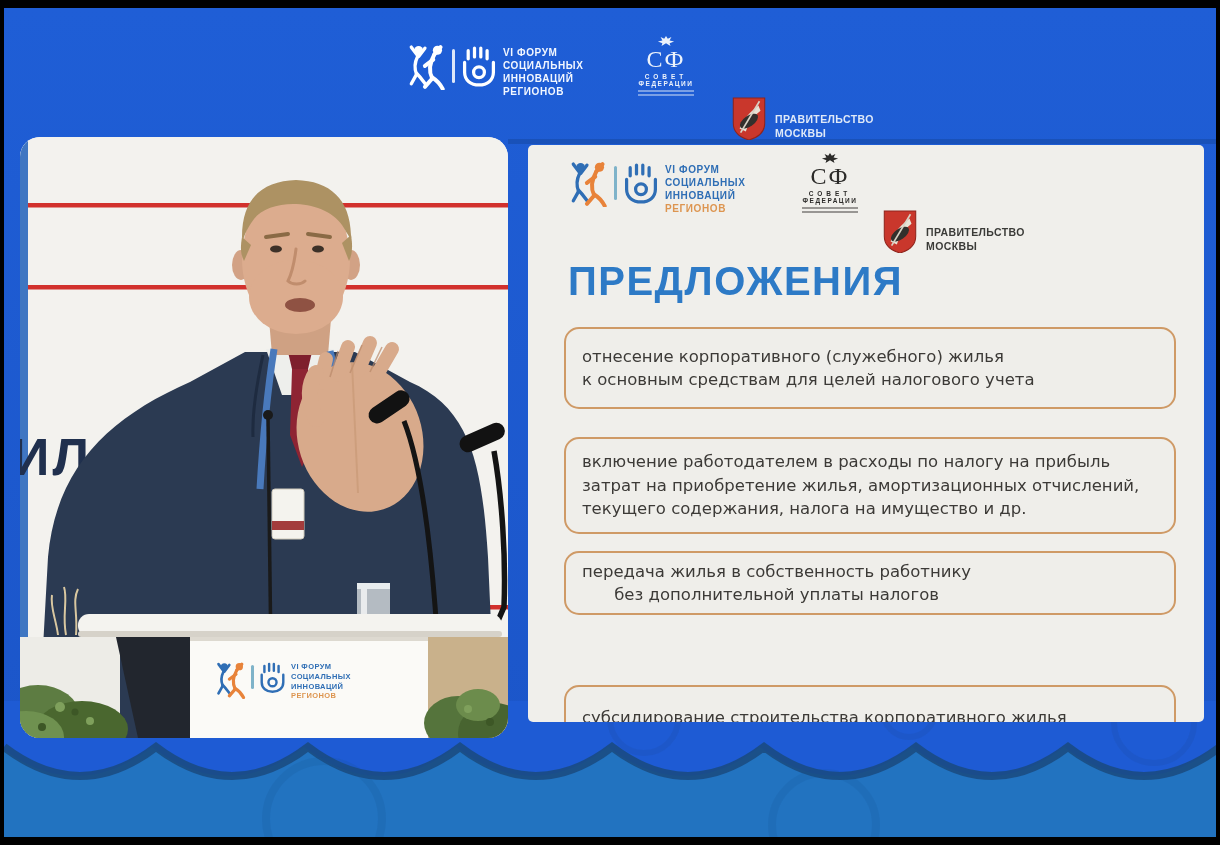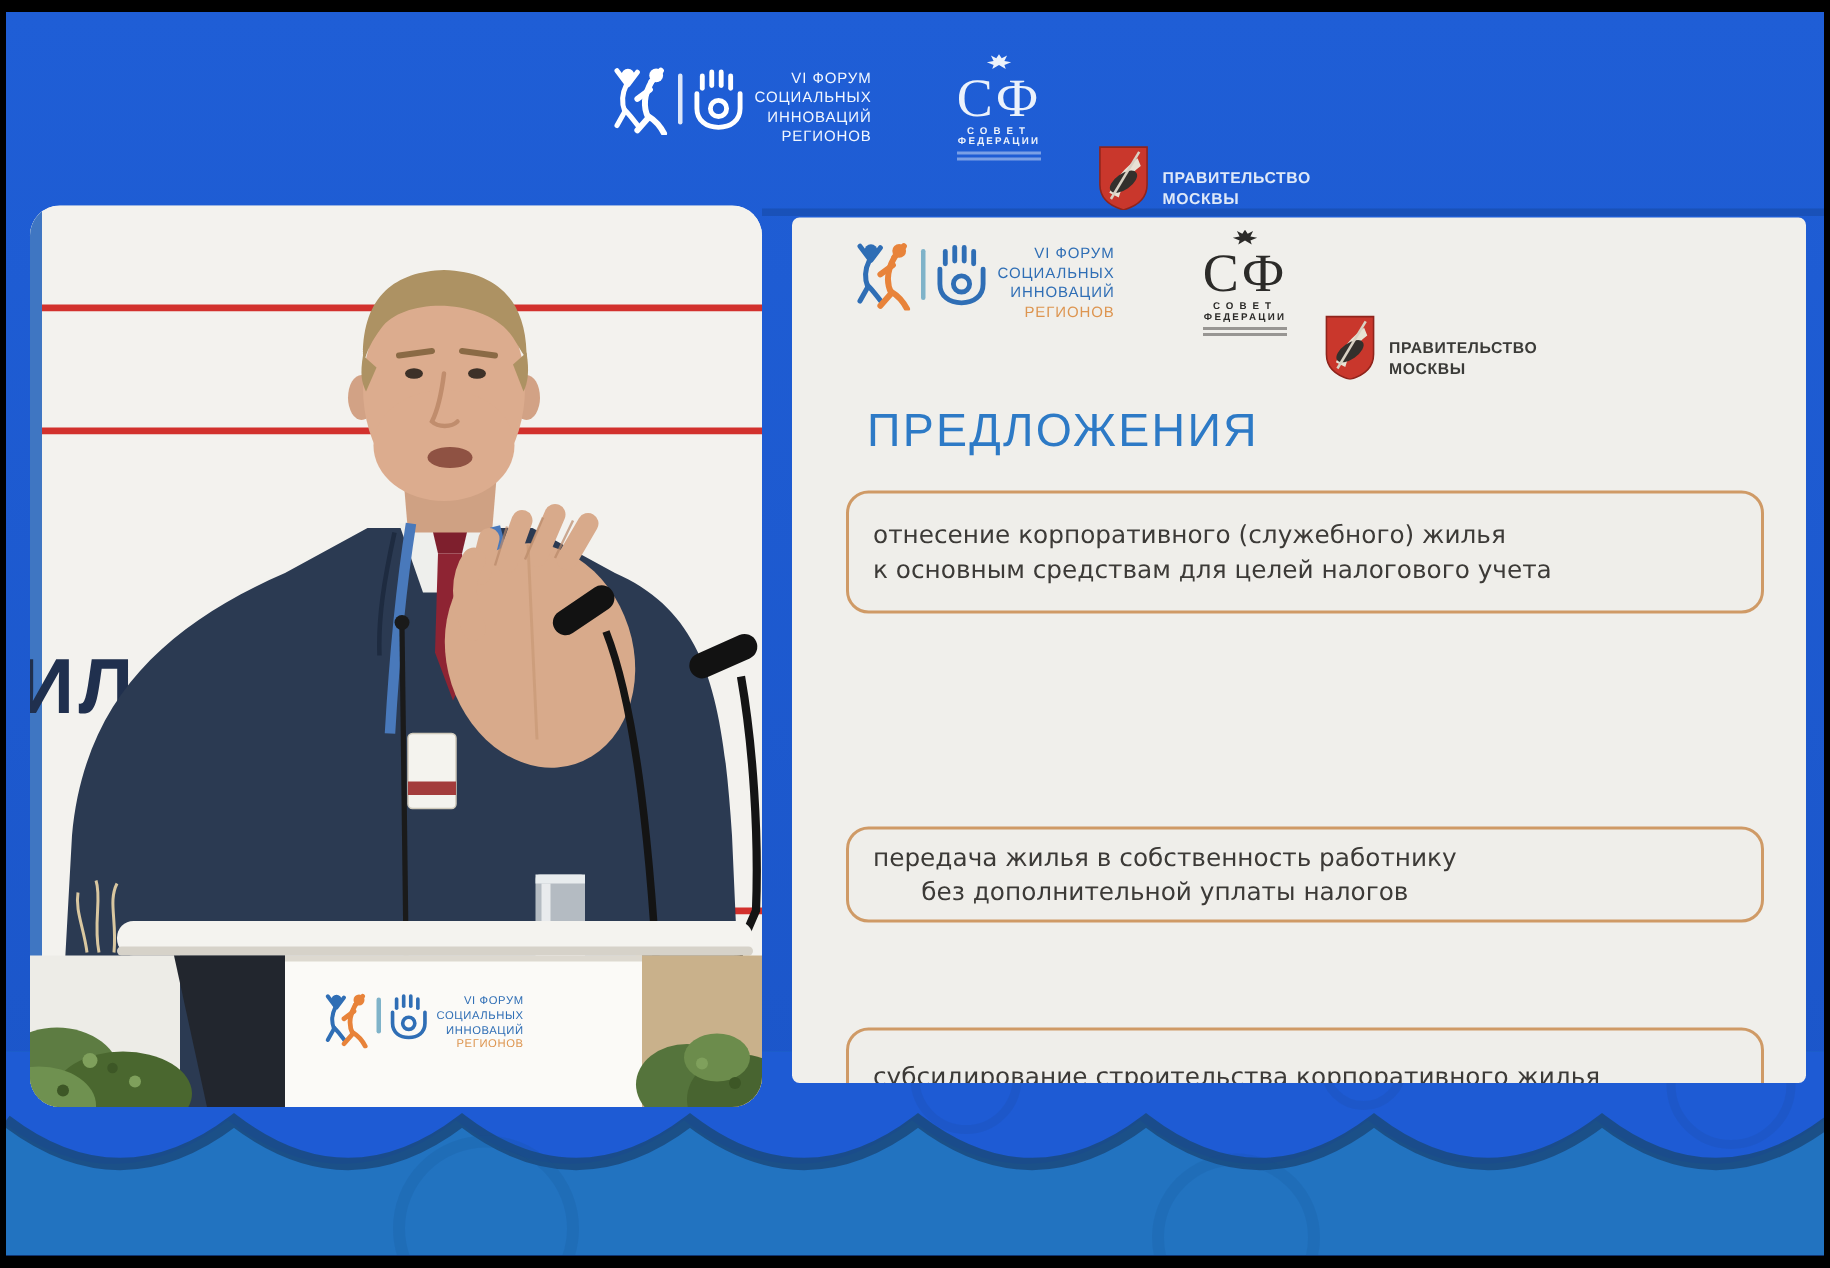--- a/index.html
+++ b/index.html
@@ -11,40 +11,40 @@
   
   .waves{position:absolute;left:0;bottom:0;width:1212px;height:136px;display:block;}
 
   
   .backdrop-stripe{position:absolute;left:504px;top:131px;width:708px;height:5px;
                    background:#164aa6;opacity:.6;}
 
   
   .forum-logo{display:flex;align-items:flex-start;gap:6px;}
   .forum-logo .v-sep{width:3px;height:34px;background:#7fb3c9;margin-top:5px;border-radius:2px;}
-  .forum-txt{color:#2f6eb5;font-weight:normal;font-size:10px;letter-spacing:.6px;line-height:1.3;margin-top:2px;text-align:right;}
+  .forum-txt{color:#2f6eb5;font-weight:bold;font-size:10px;letter-spacing:.6px;line-height:1.3;margin-top:2px;}
   .forum-txt .last{color:#dd9550;}
   .figs .st-b{stroke:#2f6eb5}.figs .st-o{stroke:#e8833a}
   .figs .f-b{fill:#2f6eb5}.figs .f-o{fill:#e8833a}
   .hand-svg g{stroke:#2f6eb5}
   .forum-logo.white .figs .st-b,.forum-logo.white .figs .st-o{stroke:#fff}
   .forum-logo.white .figs .f-b,.forum-logo.white .figs .f-o{fill:#fff}
   .forum-logo.white .hand-svg g{stroke:#fff}
   .forum-logo.white .forum-txt,.forum-logo.white .forum-txt .last{color:#f2f7ff}
   .forum-logo.white .v-sep{background:rgba(255,255,255,.85)}
 
   .forum-logo.tiny{gap:5px}
   .forum-logo.tiny .figs{width:30px;height:38px}
   .forum-logo.tiny .hand-svg{width:27px;height:33px}
   .forum-logo.tiny .v-sep{height:24px;margin-top:4px}
   .forum-logo.tiny .forum-txt{font-size:7.5px;letter-spacing:.4px;margin-top:1px}
 
   .sf-logo{color:#2c2b29;text-align:center;width:92px;}
   .sf-logo .eagle{display:block;margin:0 auto 1px auto;}
-  .sf-abbr{font-family:"Liberation Serif",serif;font-size:36px;line-height:.95;letter-spacing:2px;}
+  .sf-abbr{font-family:"Liberation Serif",serif;font-size:24px;line-height:.95;letter-spacing:2px;}
   .sf-cap1{font-size:6.5px;font-weight:bold;letter-spacing:4px;margin-top:2px;}
   .sf-cap2{font-size:6.5px;font-weight:bold;letter-spacing:1.5px;}
   .sf-microlines{margin-top:3px;}
   .sf-microlines span{display:block;width:56px;height:2px;background:currentColor;opacity:.45;margin:2px auto 0 auto;}
   .sf-logo.white{color:#ecf2fb;}
 
   .moscow-logo{display:flex;align-items:flex-end;gap:8px;margin-top:48px;}
   .moscow-txt{color:#3b3b38;font-weight:bold;font-size:10.5px;letter-spacing:.4px;line-height:1.35;margin-top:4px;}
   .moscow-logo.white .moscow-txt{color:#dfe9f8;}
 
@@ -58,21 +58,21 @@
                overflow:hidden;background:#f3f2ee;}
   .scene{position:absolute;left:0;top:0;display:block;}
   .podium-logo{position:absolute;left:196px;top:524px;}
 
   
   .slide-panel{position:absolute;left:524px;top:137px;width:676px;height:577px;border-radius:5px;
                background:#f0efeb;overflow:hidden;}
   .sl-forum{position:absolute;left:42px;top:16px;}
   .sl-sf{position:absolute;left:256px;top:8px;}
   .sl-moscow{position:absolute;left:354px;top:16px;}
-  .slide-title{position:absolute;left:40px;top:114px;margin:10px;font-size:31px;font-weight:normal;
+  .slide-title{position:absolute;left:40px;top:114px;margin:0;font-size:40px;font-weight:bold;
                color:#2d7ac6;letter-spacing:1.5px;}
   .pbox{position:absolute;left:36px;width:612px;border:2px solid #cf9a66;border-radius:15px;
         display:flex;align-items:center;background:#efeeea;box-sizing:border-box;}
   .box-text{white-space:pre-line;padding:6px 16px;font-family:"DejaVu Sans",sans-serif;
             font-size:16.5px;line-height:1.42;color:#3c3a37;}
   .pbox1{top:182px;height:82px;}
   .pbox2{top:292px;height:97px;}
   .pbox3{top:406px;height:64px;text-align:center;}
   .pbox4{top:492px;height:66px;margin-top:48px;}
 </style>
@@ -352,20 +352,25 @@
           <div>МОСКВЫ</div>
         </div>
       </div>
 
       <h1 class="slide-title">ПРЕДЛОЖЕНИЯ</h1>
 
       <div class="pbox pbox1">
         <div class="box-text">отнесение корпоративного (служебного) жилья
 к основным средствам для целей налогового учета</div>
       </div>
+      <div class="pbox pbox2">
+        <div class="box-text">включение работодателем в расходы по налогу на прибыль
+затрат на приобретение жилья, амортизационных отчислений,
+текущего содержания, налога на имущество и др.</div>
+      </div>
       <div class="pbox pbox3">
         <div class="box-text">передача жилья в собственность работнику
 без дополнительной уплаты налогов</div>
       </div>
       <div class="pbox pbox4">
         <div class="box-text">субсидирование строительства корпоративного жилья</div>
       </div>
     </div>
 
   </div>

